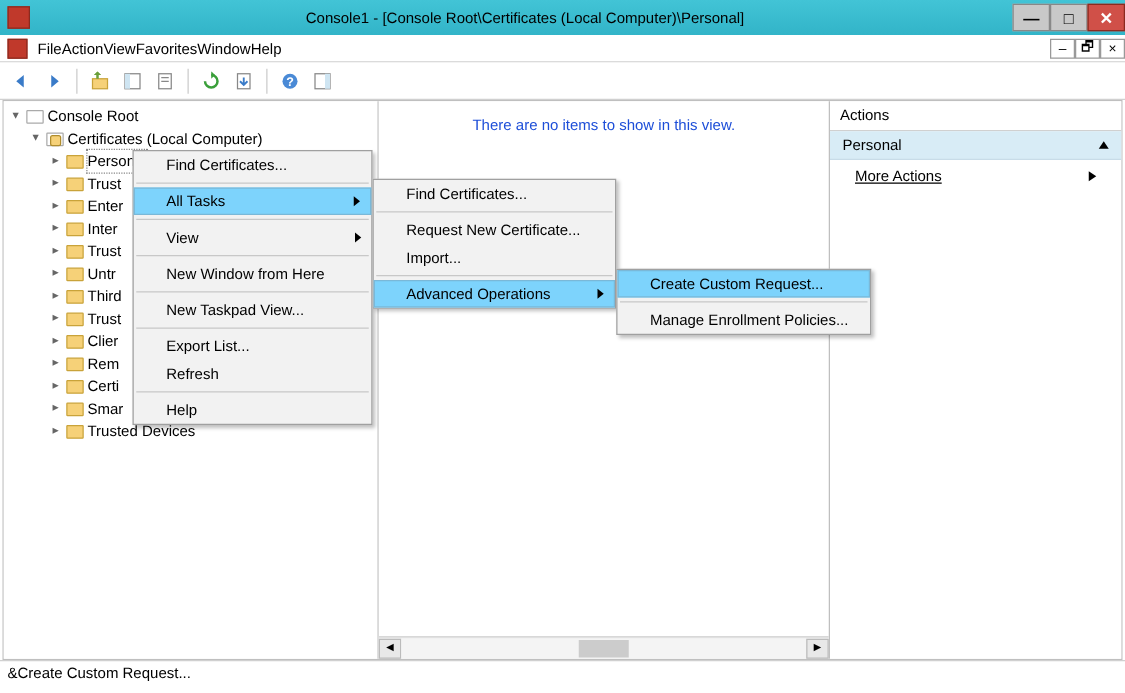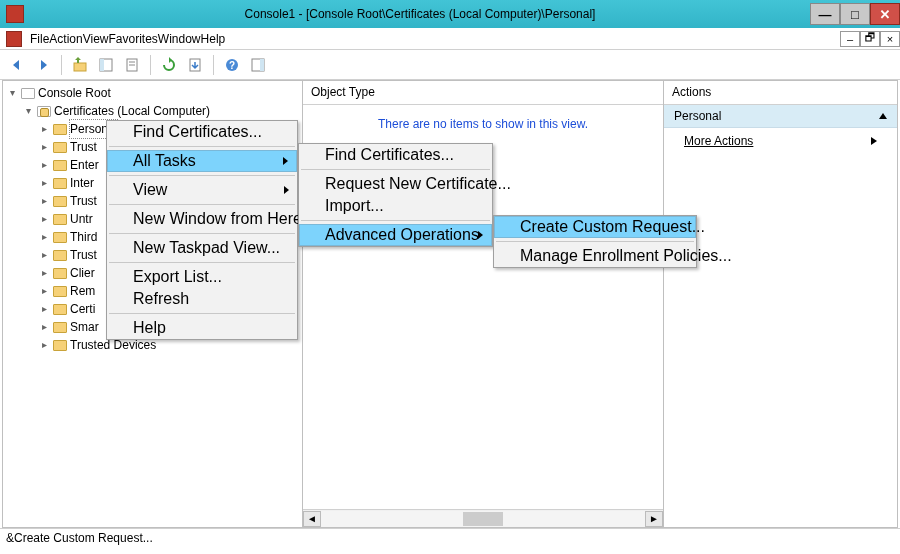--- a/index.html
+++ b/index.html
@@ -115,21 +115,21 @@
     }
     .folder{
       width:14px;height:11px;background:#f6d178;border:1px solid #c9a33a;border-radius:1px;display:inline-block;
     }
     .folder.console{background:#fff;border:1px solid #aaa;}
     .folder.cert{background:#fff;border:1px solid #aaa;position:relative;}
     .folder.cert::after{content:"";position:absolute;left:2px;top:1px;width:7px;height:7px;border:1px solid #b08d2e;background:#f6d178;border-radius:2px;}
     .sel{background:#fff;outline:1px dotted #888;}
     
     .ctx{
-      position:absolute;background:#f2f2f2;border:1px solid #a0a0a0;box-shadow:2px 2px 3px rgba(0,0,0,0.25);z-index:100;font-size:16px;
+      position:absolute;background:#f2f2f2;border:1px solid #a0a0a0;box-shadow:2px 2px 3px rgba(0,0,0,0.25);z-index:100;font-size:12px;
     }
     .ctx .mrow{
       height:22px;display:flex;align-items:center;padding:0 26px;cursor:pointer;position:relative;white-space:nowrap;
     }
     .ctx .mrow.hover{background:#7dd3fc;border:1px solid #7ab8d8;padding:0 25px;}
     .ctx .msep{height:1px;background:#c8c8c8;margin:3px 2px;}
     .ctx .arrow{position:absolute;right:8px;width:0;height:0;border-top:4px solid transparent;border-bottom:4px solid transparent;border-left:5px solid #000;}
     
     .statusbar{
       height:20px;border-top:1px solid #d0d0d0;padding:2px 6px;font-size:12px;background:#fff;
@@ -336,21 +336,20 @@
                   </div>
                 </li>
             </ul>
           </li>
         </ul>
       </li>
     </ul>
   </div>
 
   <div class="content-pane">
-    <div class="content-header">Object Type</div>
     <div class="content-body">
       <span>There are no items to show in this view.</span>
     </div>
     <div class="hscroll">
       <div class="ar">◄</div>
       <div class="track">
           <div class="thumb"></div>
         </div>
       <div class="ar">►</div>
     </div>

